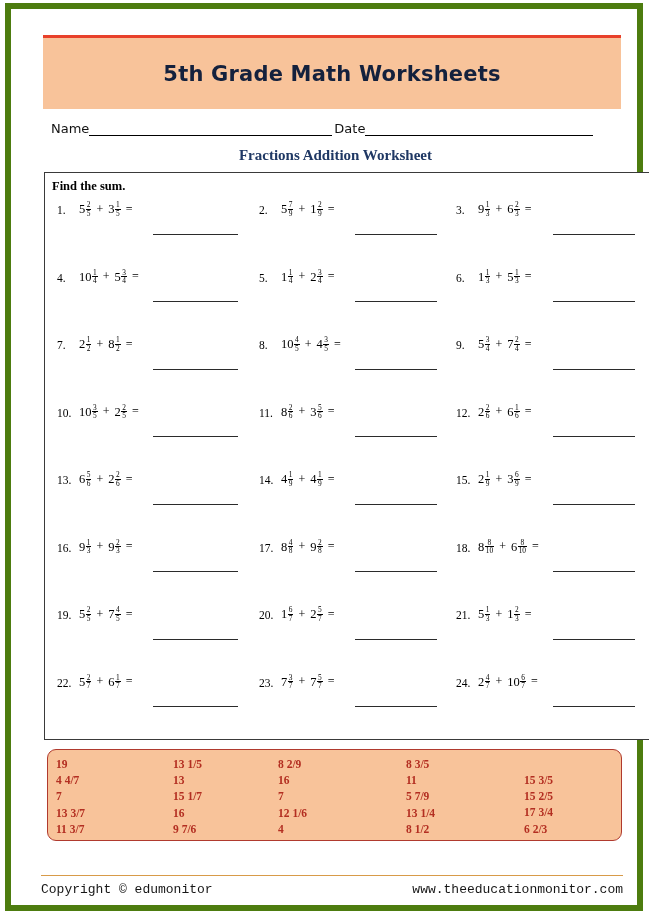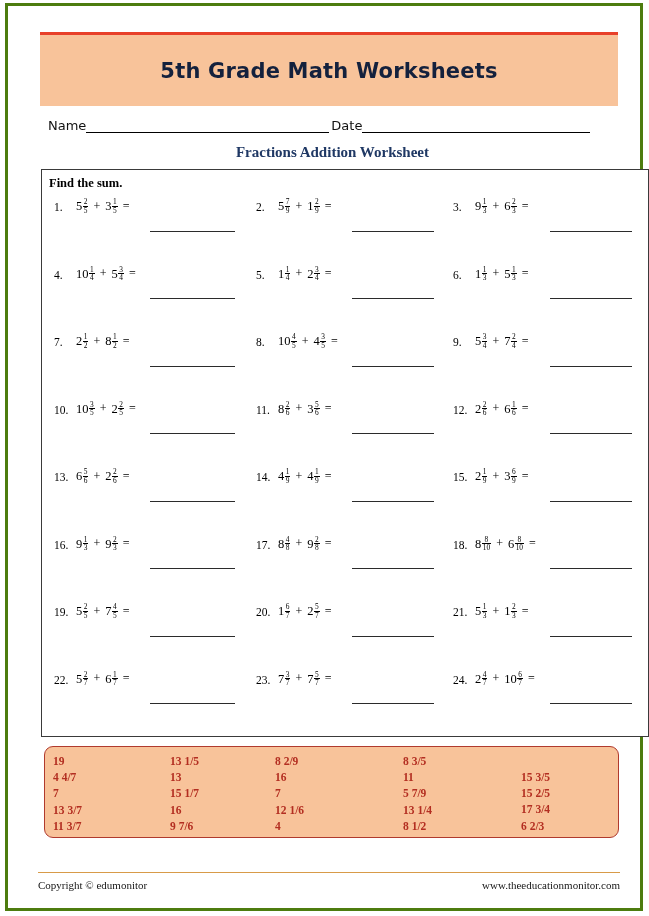--- a/index.html
+++ b/index.html
@@ -15,21 +15,21 @@
     overflow: hidden;
   }
 
   .page {
     position: absolute;
     left: 5px;
     top: 3px;
     width: 638px;
     height: 908px;
     background: #ffffff;
-    border: 3px solid #4d7c0f;
+    border: 6px solid #4d7c0f;
     box-sizing: border-box;
   }
 
   
   .header-band {
     position: absolute;
     left: 32px;
     top: 26px;
     width: 578px;
     height: 74px;
@@ -229,22 +229,22 @@
   .footer {
     position: absolute;
     left: 30px;
     top: 873px;
     width: 582px;
     display: flex;
     justify-content: space-between;
     align-items: center;
   }
   .footer span {
-    font-family: Liberation Serif, serif;
-    font-size: 11px;
+    font-family: Liberation Mono, monospace;
+    font-size: 13px;
     color: #161616;
   }
 </style>
 </head>
 <body>
 
 <div class="page">
 
   <div class="header-band">
     <div class="header-title">5th Grade Math Worksheets</div>

